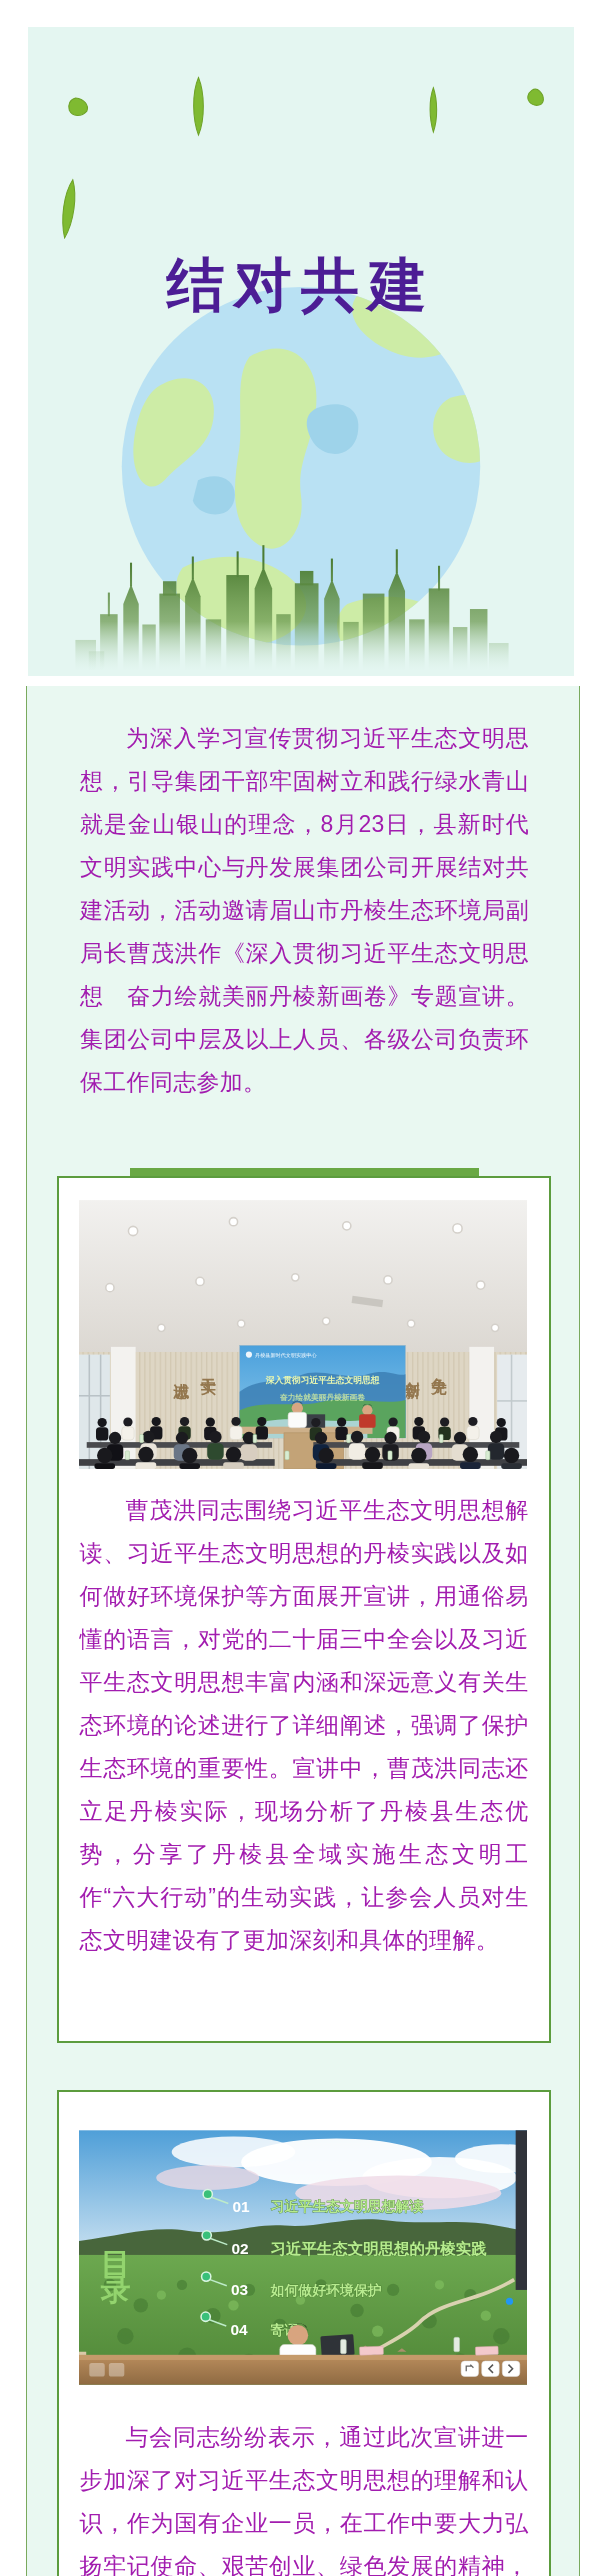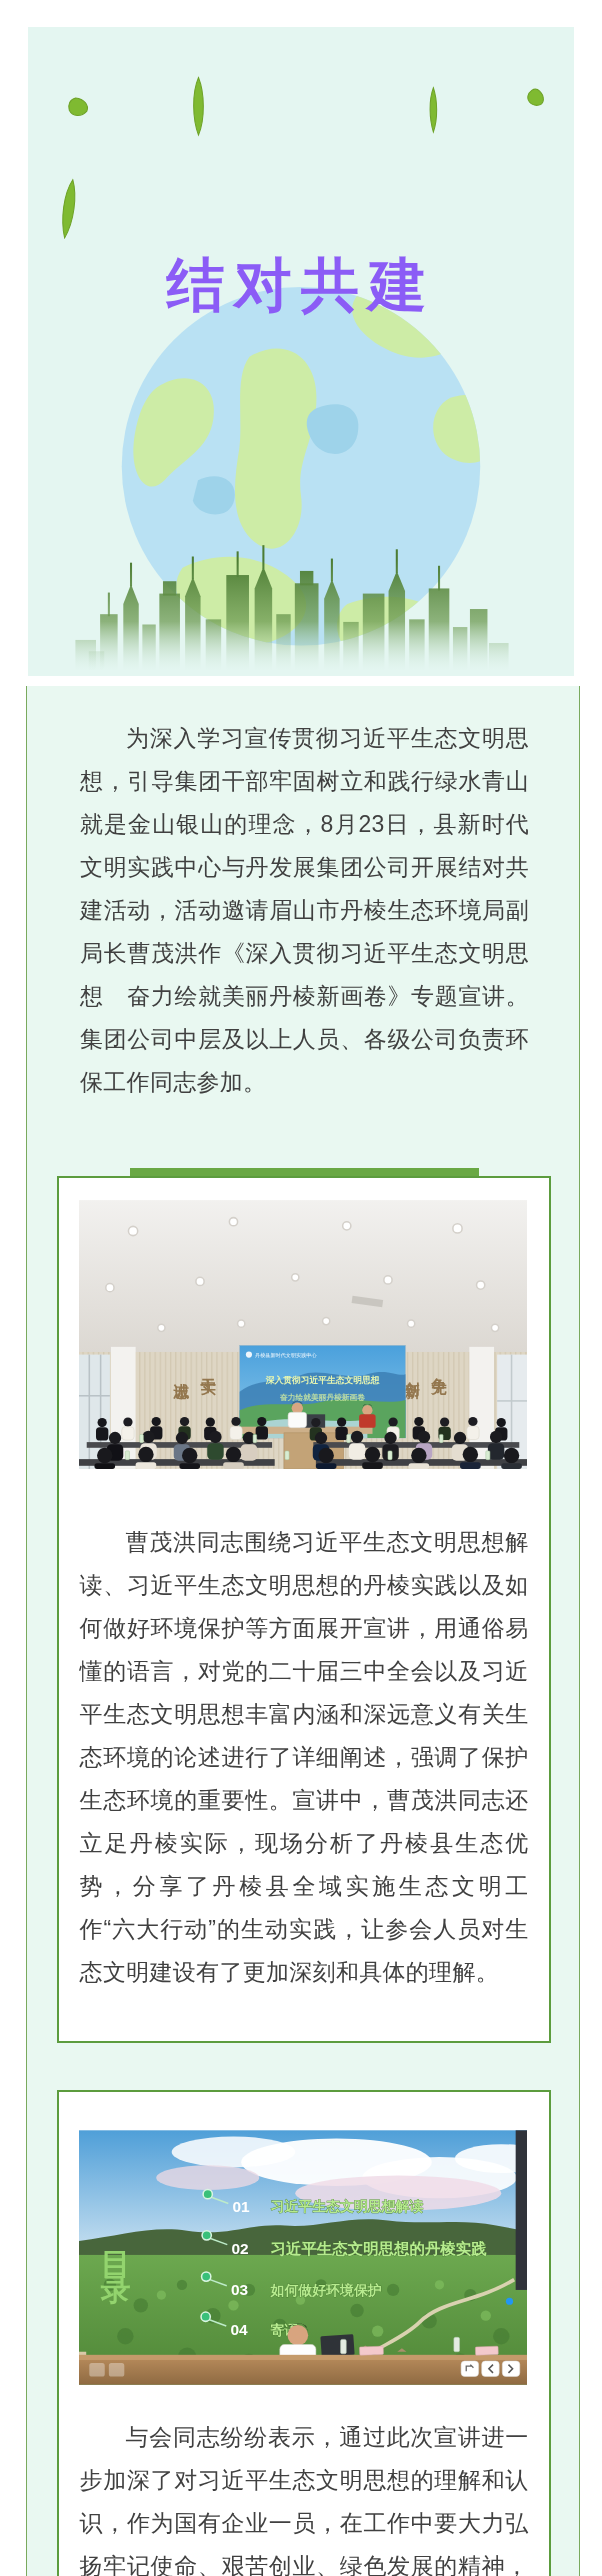--- a/index.html
+++ b/index.html
@@ -5,41 +5,41 @@
   html,body{margin:0;padding:0;background:#ffffff;}
   .page{position:relative;width:603px;height:3116px;background:#ffffff;overflow:hidden;
         font-family:"Liberation Sans","DejaVu Sans",sans-serif;}
 
   
   .hero{position:absolute;left:28px;top:27px;width:546px;height:649px;
         background:#e4f6f1;overflow:hidden;}
   .hero svg{position:absolute;left:0;top:0;}
   .hero-title{position:absolute;left:0;top:210px;width:100%;margin:0;
         text-align:center;font-weight:bold;font-size:58px;line-height:96px;
-        letter-spacing:9.3px;color:#8b5cf6;z-index:3;}
+        letter-spacing:9.3px;color:#4c1d95;z-index:3;}
 
   
   .body-panel{position:absolute;left:26px;top:686px;width:554px;height:2282px;
         box-sizing:border-box;background:#e9f8f1;
         border-left:1.5px solid #7aaa5e;border-right:1.5px solid #7aaa5e;}
   .para{position:absolute;margin:0;width:449px;font-size:23px;line-height:43px;
-        color:#404040;text-indent:2em;letter-spacing:0.3px;text-align:justify;}
+        color:#a21caf;text-indent:2em;letter-spacing:0.3px;text-align:justify;}
   .para-1{left:53px;top:31px;}
 
   .accent-bar{position:absolute;left:103px;width:349px;height:8.8px;background:#69a844;}
   .bar-1{top:482px;}
 
   .card{position:absolute;left:30px;width:494px;background:#ffffff;
         box-sizing:border-box;border:2.1px solid #5c9c3e;}
   .card-1{top:490px;height:867px;}
   .card-2{top:1404px;height:829px;}
   .photo{position:absolute;left:20px;overflow:hidden;}
   .photo-1{top:22px;width:448px;height:280px;}
   .photo-2{top:38px;width:448px;height:255px;}
-  .para-2{left:20.6px;top:311px;margin-top:32px;}
+  .para-2{left:20.6px;top:311px;}
   .para-3{left:20.6px;top:324px;}
 
   .vtext{writing-mode:tb;}
 </style>
 </head>
 <body>
 
 <div class="page">
 
   <section class="hero">

